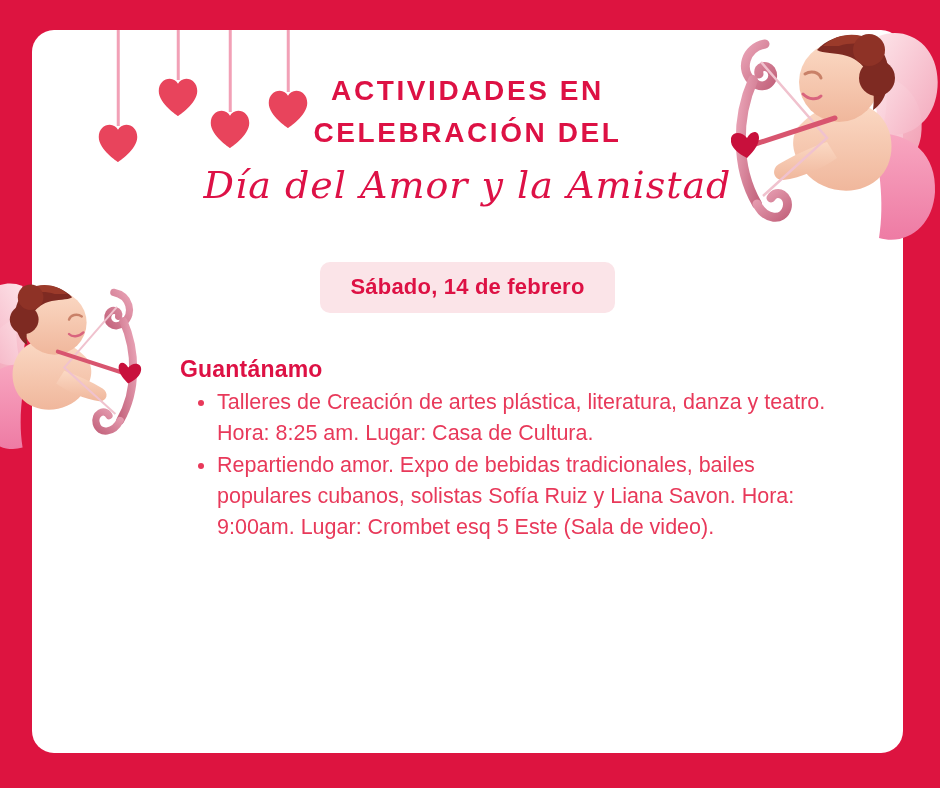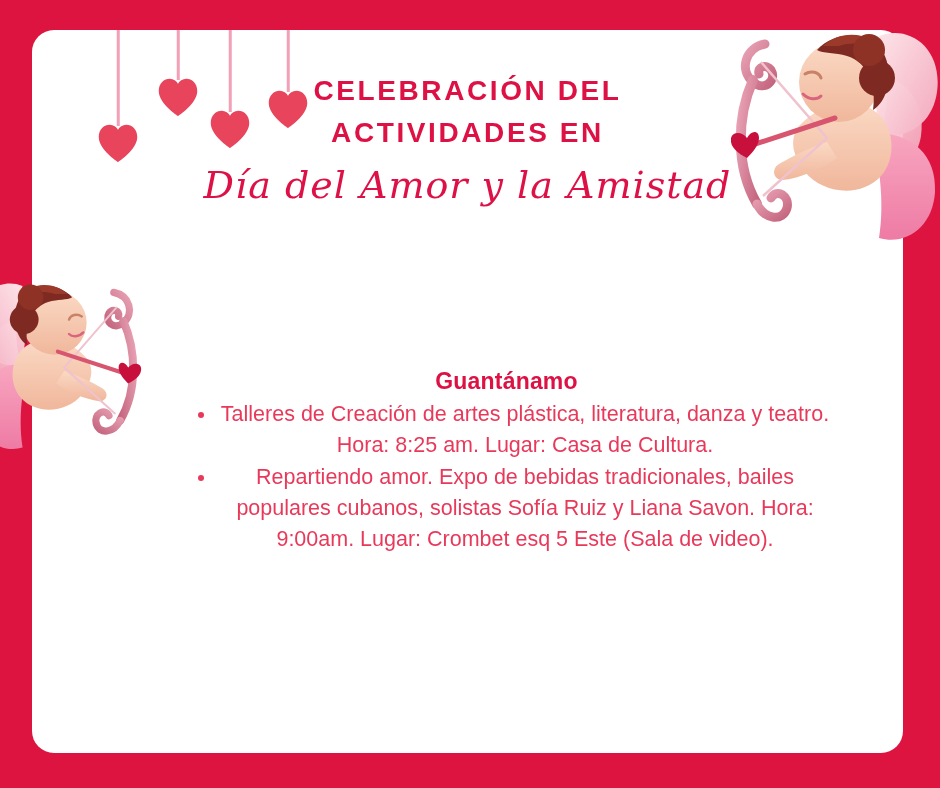--- a/index.html
+++ b/index.html
@@ -67,21 +67,21 @@
     color:#DD1144;
     font-weight:bold;
     font-size:22px;
     padding:12px 30px 13px 30px;
     border-radius:10px;
     letter-spacing:.2px;
   }
   
   #content{
     position:absolute;
-    left:148px;top:338px;right:70px;text-align:center;
+    left:148px;top:326px;right:70px;
   }
   #city{
     color:#DD1144;
     font-weight:bold;
     font-size:23px;
     margin:0 0 4px 0;
     letter-spacing:.2px;
   }
   ul#items{
     margin:0;padding:0;list-style:none;
@@ -153,25 +153,28 @@
           <div class="string" style="height: 62px; background: rgb(242, 160, 182);"></div>
           <div class="heart" style="top: 58px;">
             <svg viewBox="0 0 32 29">
               <path d="M16 29C16 29 2 20.2 2 10.8 2 5.4 5.9 2 10 2c2.7 0 4.9 1.6 6 3.6C17.1 3.6 19.3 2 22 2c4.1 0 8 3.4 8 8.8C30 20.2 16 29 16 29Z" fill="#E8445C"></path>
             </svg>
           </div>
         </div>
       </div>
 
     <div id="headings">
+      <div class="title-line">ACTIVIDADES EN</div>
       <div class="title-line">CELEBRACIÓN DEL</div>
-      <div class="title-line">ACTIVIDADES EN</div>
       <div class="script-line">Día del Amor y la Amistad</div>
     </div>
 
+    <div id="badge-wrap">
+      <span id="badge">Sábado, 14 de febrero</span>
+    </div>
 
     <div id="content">
       <div id="city">Guantánamo</div>
       <ul id="items">
           <li>Talleres de Creación de artes plástica, literatura, danza y teatro. Hora: 8:25 am. Lugar: Casa de Cultura.</li>
           <li> Repartiendo amor. Expo de bebidas tradicionales, bailes populares cubanos, solistas Sofía Ruiz y Liana Savon. Hora: 9:00am.  Lugar: Crombet esq 5 Este (Sala de video).</li>
         </ul>
     </div>
 
     <div id="footer">www.venceremos.cu</div>

